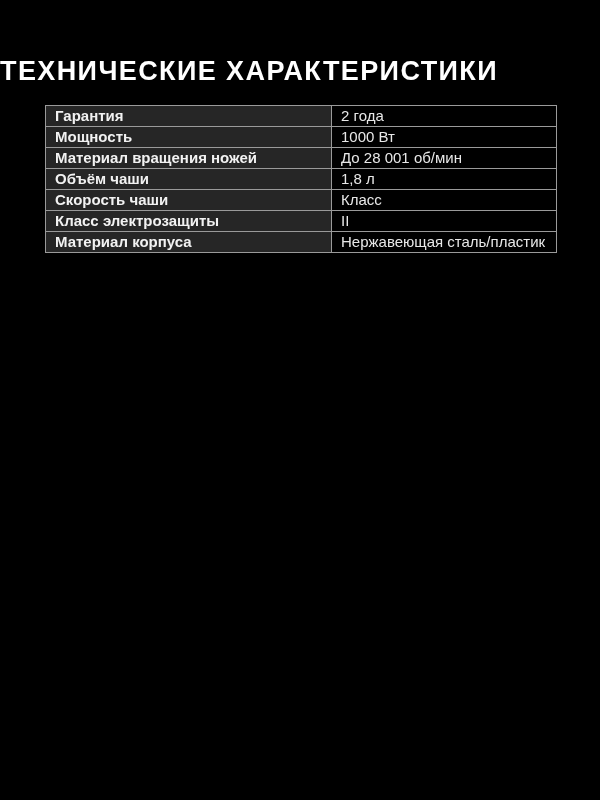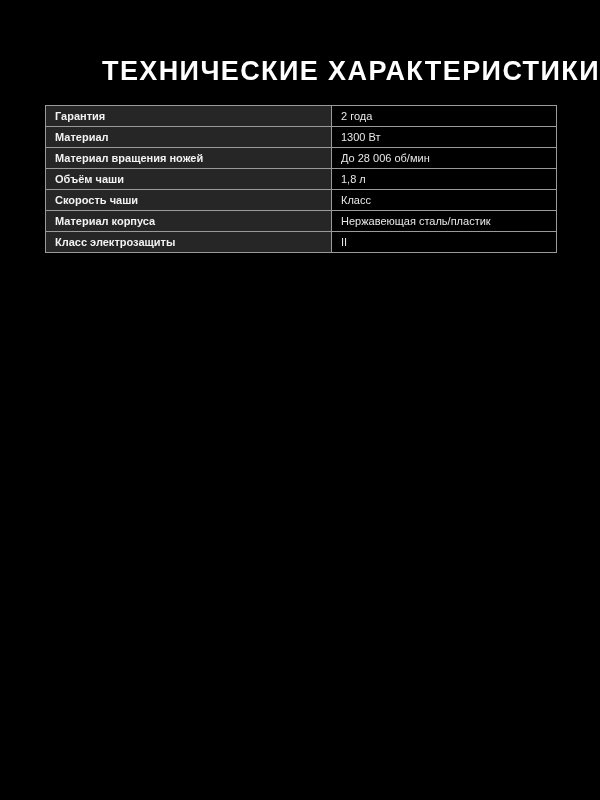--- a/index.html
+++ b/index.html
@@ -1,63 +1,63 @@
 <!DOCTYPE html>
 <html><head>
 <meta charset="utf-8">
 <style>
   html, body { margin: 0; padding: 0; }
   body {
     width: 600px; height: 800px; background: #000000; overflow: hidden;
     font-family: "Liberation Sans", sans-serif; color: #ffffff; position: relative;
   }
   .title {
-    position: absolute; left: 0; top: 56px; width: 600px; text-align: right;
+    position: absolute; left: 0; top: 56px; width: 600px; text-align: left;
     font-size: 27px; font-weight: bold; letter-spacing: 1.4px; color: #ffffff;
   }
   table.specs {
     position: absolute; left: 45px; top: 105px; width: 512px;
     border-collapse: collapse; border: 1px solid #9a9a9a;
   }
   table.specs td {
     border: 1px solid #9a9a9a; height: 20.5px; padding: 0 0 0 9px;
-    font-size: 11px; line-height: 20px; vertical-align: middle; box-sizing: border-box;
+    font-size: 15px; line-height: 20px; vertical-align: middle; box-sizing: border-box;
   }
   td.label { width: 286px; background: #262626; font-weight: bold; color: #f2f2f2; }
   td.value { background: #000000; color: #e8e8e8; padding-left: 12px; margin-left: 43px; }
 </style>
 </head>
 <body>
 
 <div class="title">ТЕХНИЧЕСКИЕ ХАРАКТЕРИСТИКИ</div>
 
 <table class="specs">
   <tbody>
     <tr>
       <td class="label">Гарантия</td>
       <td class="value">2 года</td>
     </tr>
     <tr>
-      <td class="label">Материал</td>
-      <td class="value">1300 Вт</td>
+      <td class="label">Мощность</td>
+      <td class="value">1000 Вт</td>
     </tr>
     <tr>
       <td class="label">Материал вращения ножей</td>
-      <td class="value">До 28 006 об/мин</td>
+      <td class="value">До 28 001 об/мин</td>
     </tr>
     <tr>
       <td class="label">Объём чаши</td>
       <td class="value">1,8 л</td>
     </tr>
     <tr>
       <td class="label">Скорость чаши</td>
       <td class="value">Класс</td>
     </tr>
     <tr>
+      <td class="label">Класс электрозащиты</td>
+      <td class="value">II</td>
+    </tr>
+    <tr>
       <td class="label">Материал корпуса</td>
       <td class="value">Нержавеющая сталь/пластик</td>
-    </tr>
-    <tr>
-      <td class="label">Класс электрозащиты</td>
-      <td class="value">II</td>
     </tr>
   </tbody>
 </table>
 
 </body></html>

